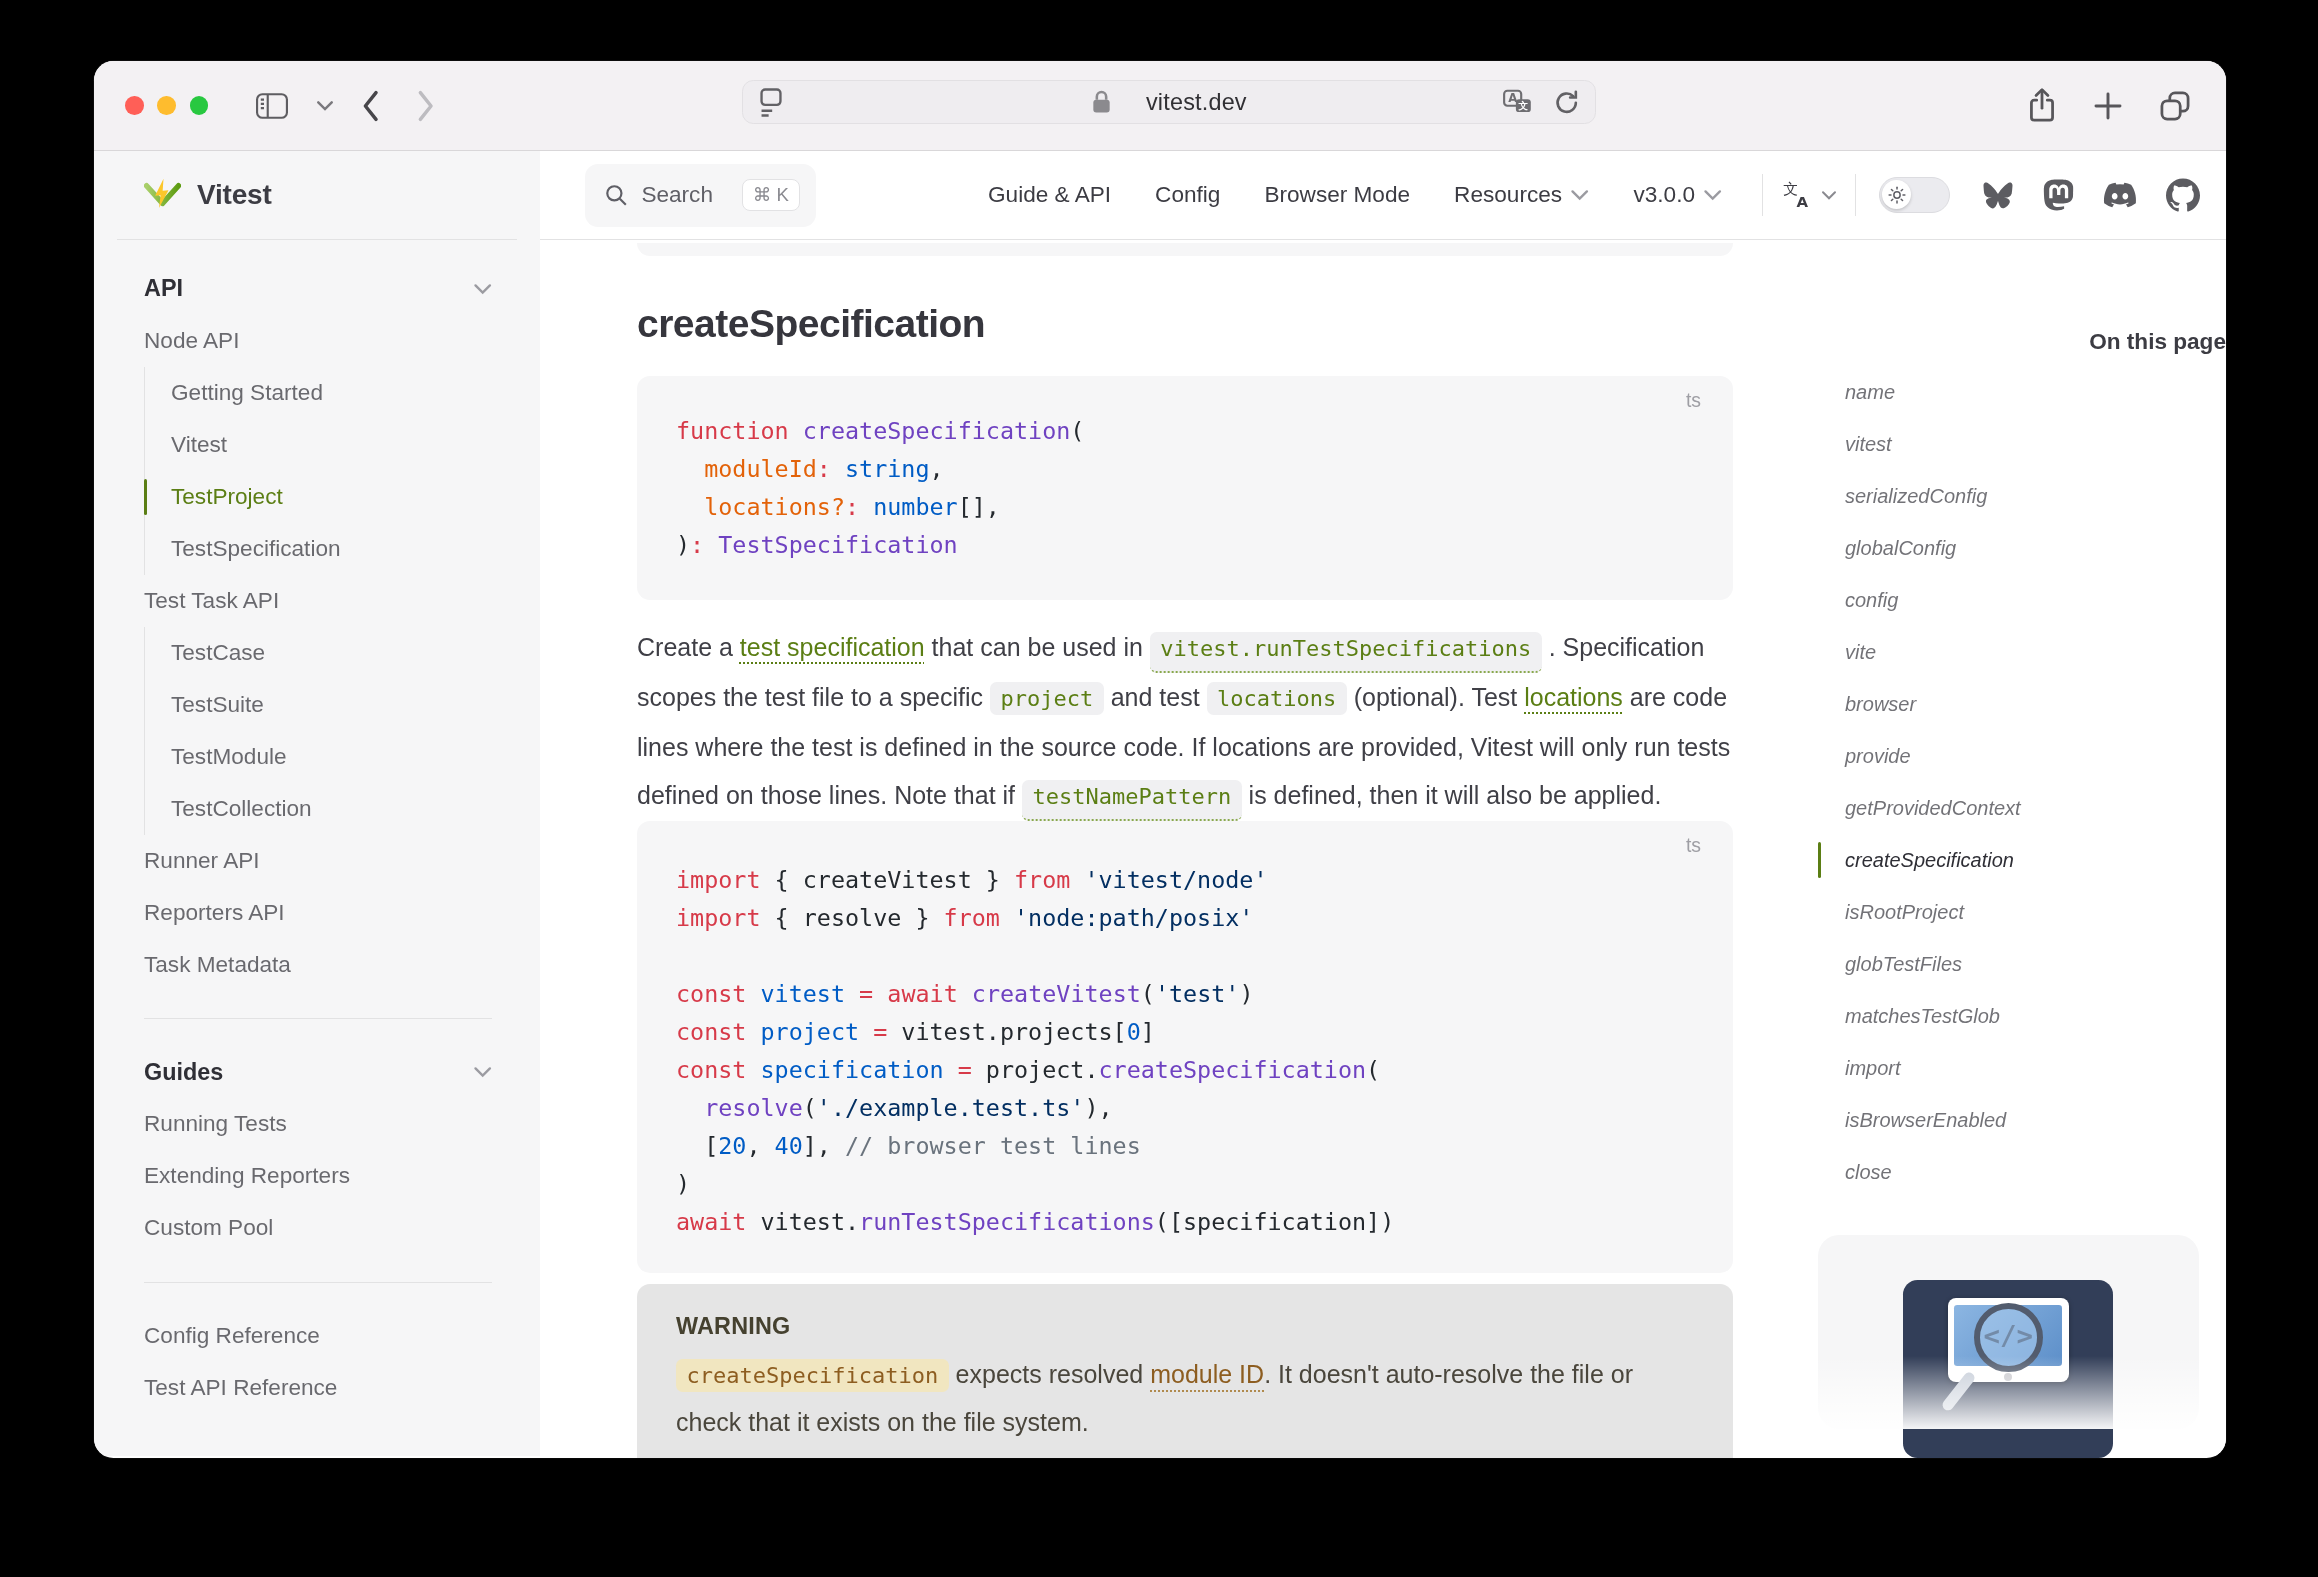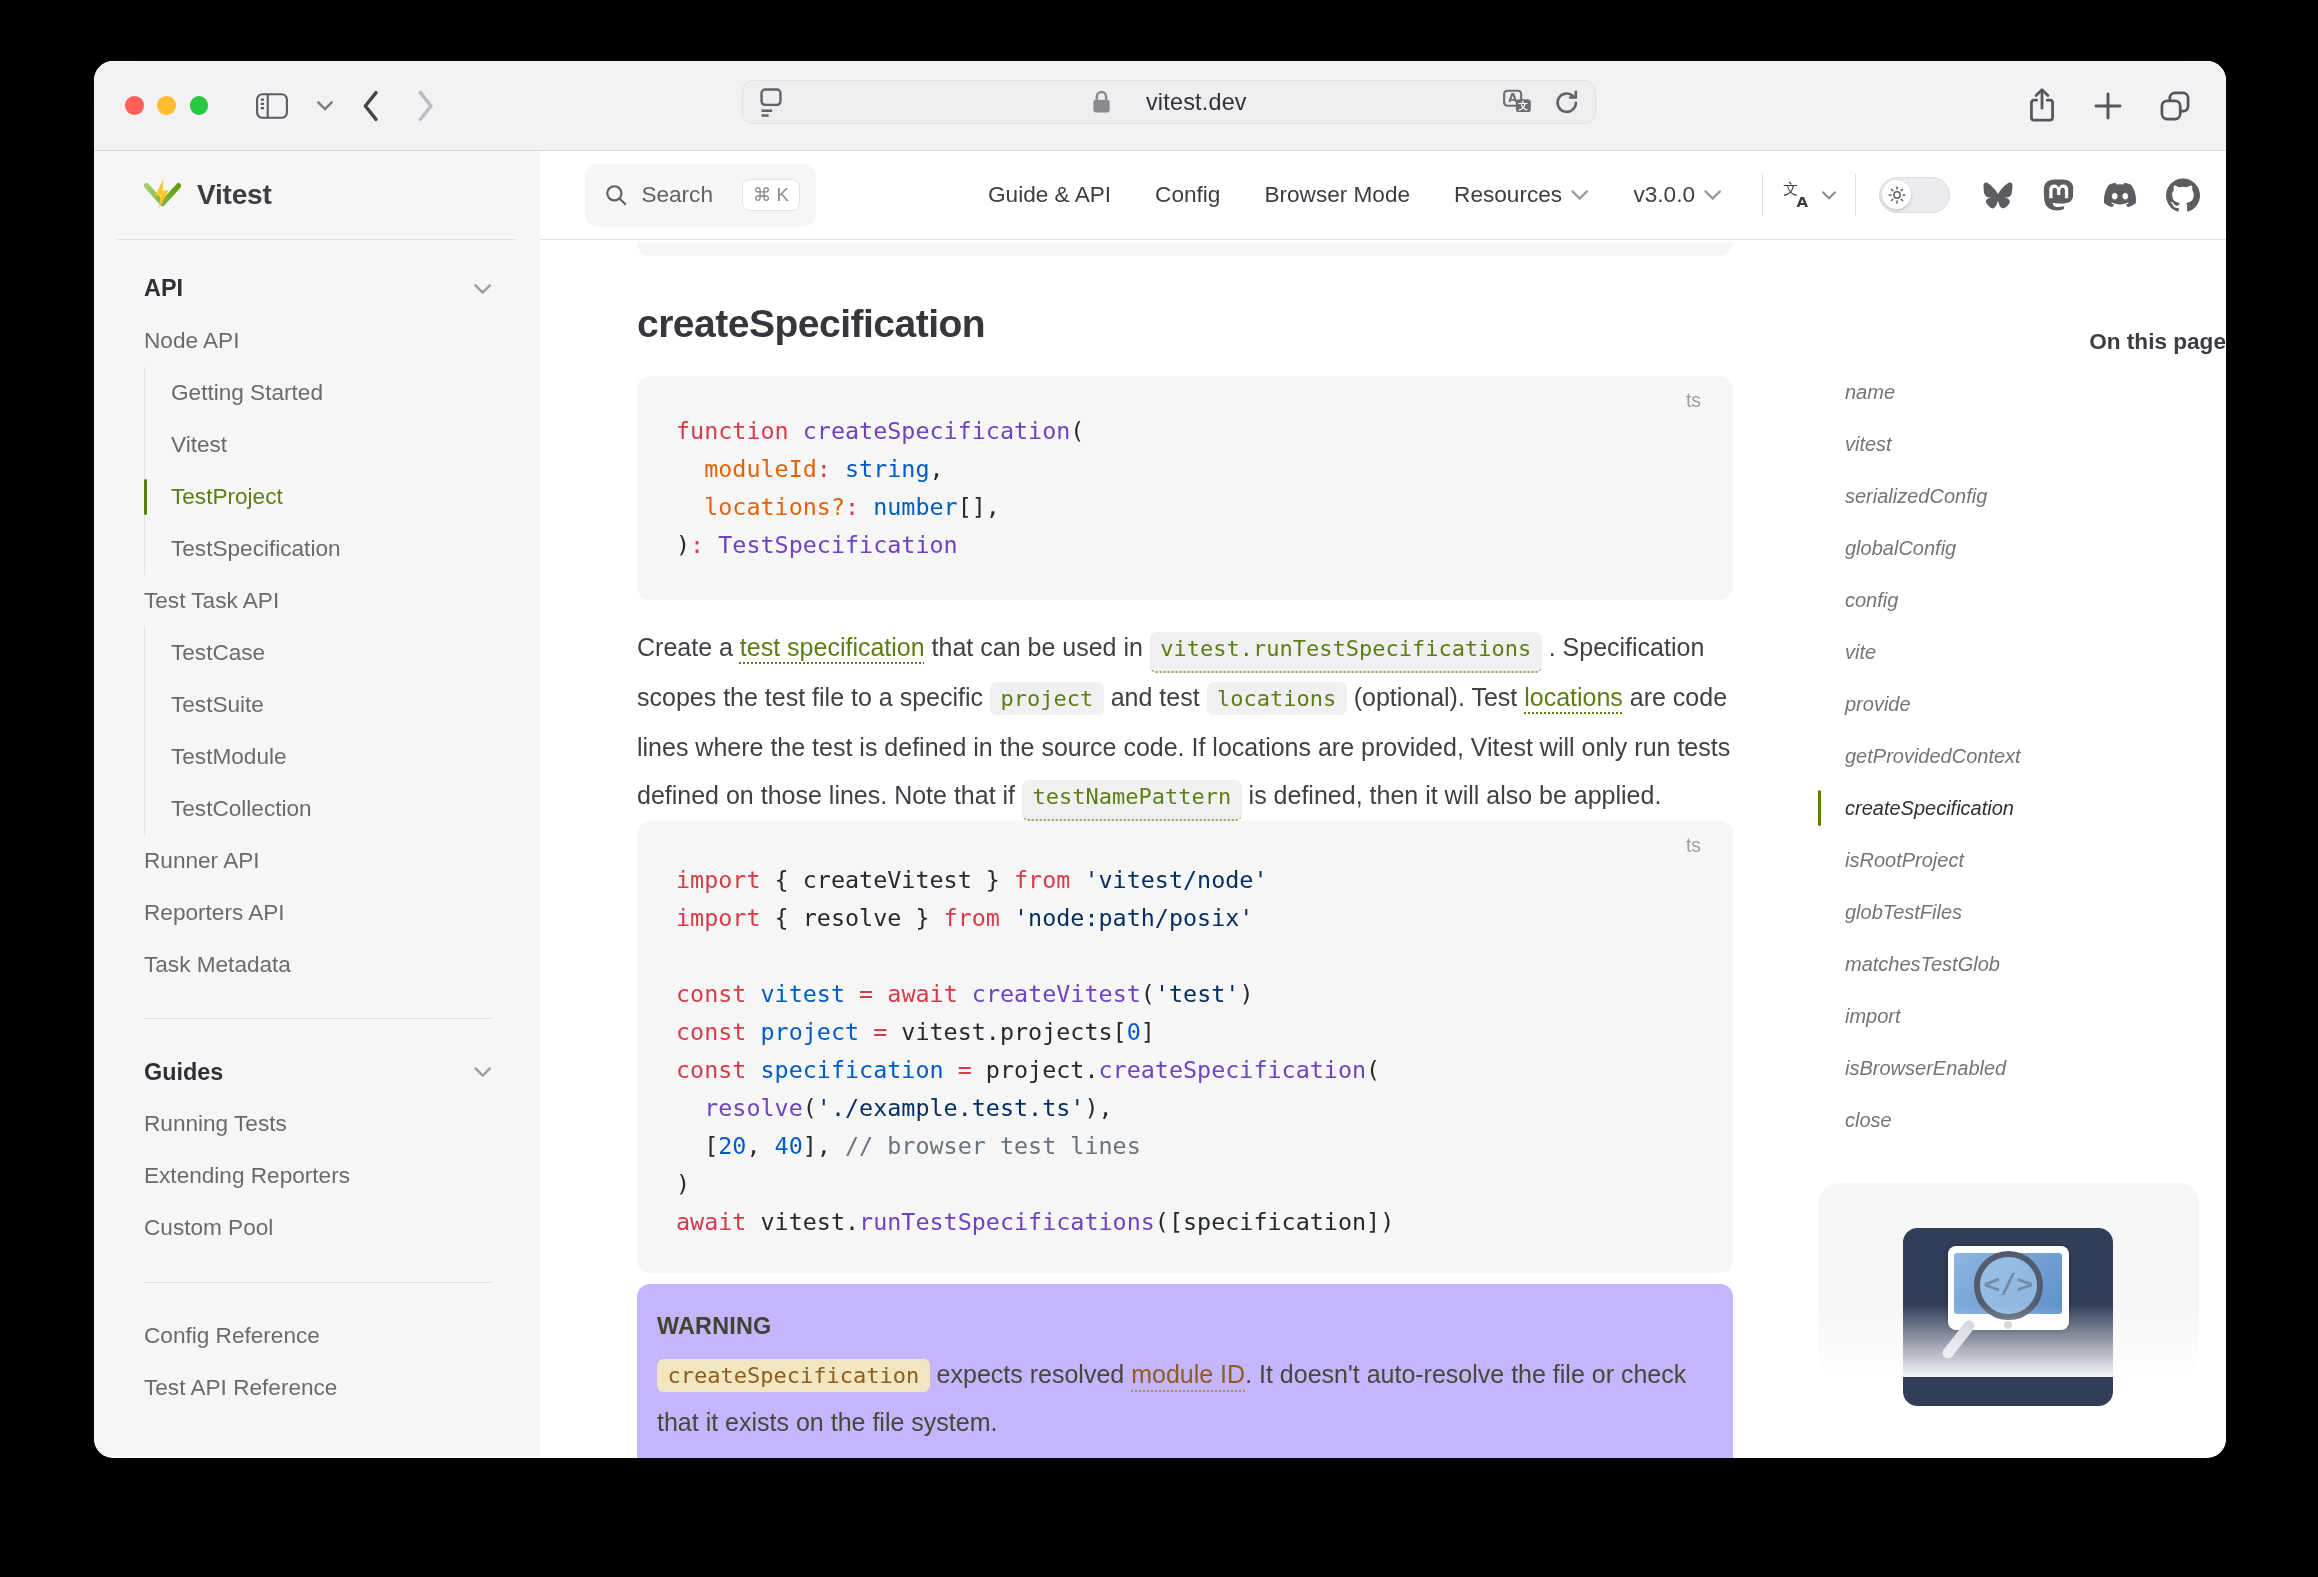--- a/index.html
+++ b/index.html
@@ -83,21 +83,21 @@
     line-height:38px; white-space:pre; color:#24292e; }
   .tk-kw{color:#d73a49;} .tk-fn{color:#6f42c1;} .tk-pr{color:#e36209;}
   .tk-ty{color:#005cc5;} .tk-st{color:#032f62;} .tk-pl{color:#24292e;}
   .tk-cm{color:#6a737d;} .tk-nu{color:#005cc5;}
   .prose { margin-top:22.6px; font-size:25px; line-height:48px; color:#3f3f46; }
   .icode { font-family:"DejaVu Sans Mono","Liberation Mono",monospace; font-size:22px;
     background:#f0f0f2; border-radius:6.5px; padding:4px 10.5px; color:#5b7e14; }
   .link { color:#5b7e14; text-decoration:underline dotted; text-decoration-thickness:1.6px;
     text-underline-offset:7.3px; cursor:pointer; }
   .ilink { text-decoration:none; border-bottom:2.4px dotted #8aa94e; padding-bottom:10px; cursor:pointer; }
-  .warning { margin-top:11.3px; background:#c4b5fd; border-radius:13px; padding:29px 20px 48px; }
+  .warning { margin-top:11.3px; background:#e5e5e5; border-radius:13px; padding:29px 39px 48px; }
   .warn-title { font-size:23.4px; font-weight:700; color:#45412f; letter-spacing:0.2px; }
   .warn-body { margin-top:11.3px; font-size:25px; line-height:47px; color:#4a463c; }
   .warning .icode { background:#f1e6c0; color:#8d5d20; }
   .warning .link { color:#8d5d20; font-weight:500; text-decoration-color:#b08a4d; }
 
   
   .aside { position:absolute; right:0; top:89px; width:413px; }
   .toc { margin-top:89px; padding-left:32px; position:relative; }
   .toc-title { font-size:22.6px; font-weight:700; color:#3c3c43;text-align:right; }
   .toc-list { list-style:none; margin-top:11.3px; }
@@ -426,20 +426,21 @@
         <aside class="aside">
           <div class="toc">
             <div class="toc-title">On this page</div>
             <ul class="toc-list" id="toc-list">
                 <li class="toc-item">name</li>
                 <li class="toc-item">vitest</li>
                 <li class="toc-item">serializedConfig</li>
                 <li class="toc-item">globalConfig</li>
                 <li class="toc-item">config</li>
                 <li class="toc-item">vite</li>
+                <li class="toc-item">browser</li>
                 <li class="toc-item">provide</li>
                 <li class="toc-item">getProvidedContext</li>
                 <li class="toc-item active">createSpecification</li>
                 <li class="toc-item">isRootProject</li>
                 <li class="toc-item">globTestFiles</li>
                 <li class="toc-item">matchesTestGlob</li>
                 <li class="toc-item">import</li>
                 <li class="toc-item">isBrowserEnabled</li>
                 <li class="toc-item">close</li>
               </ul>

